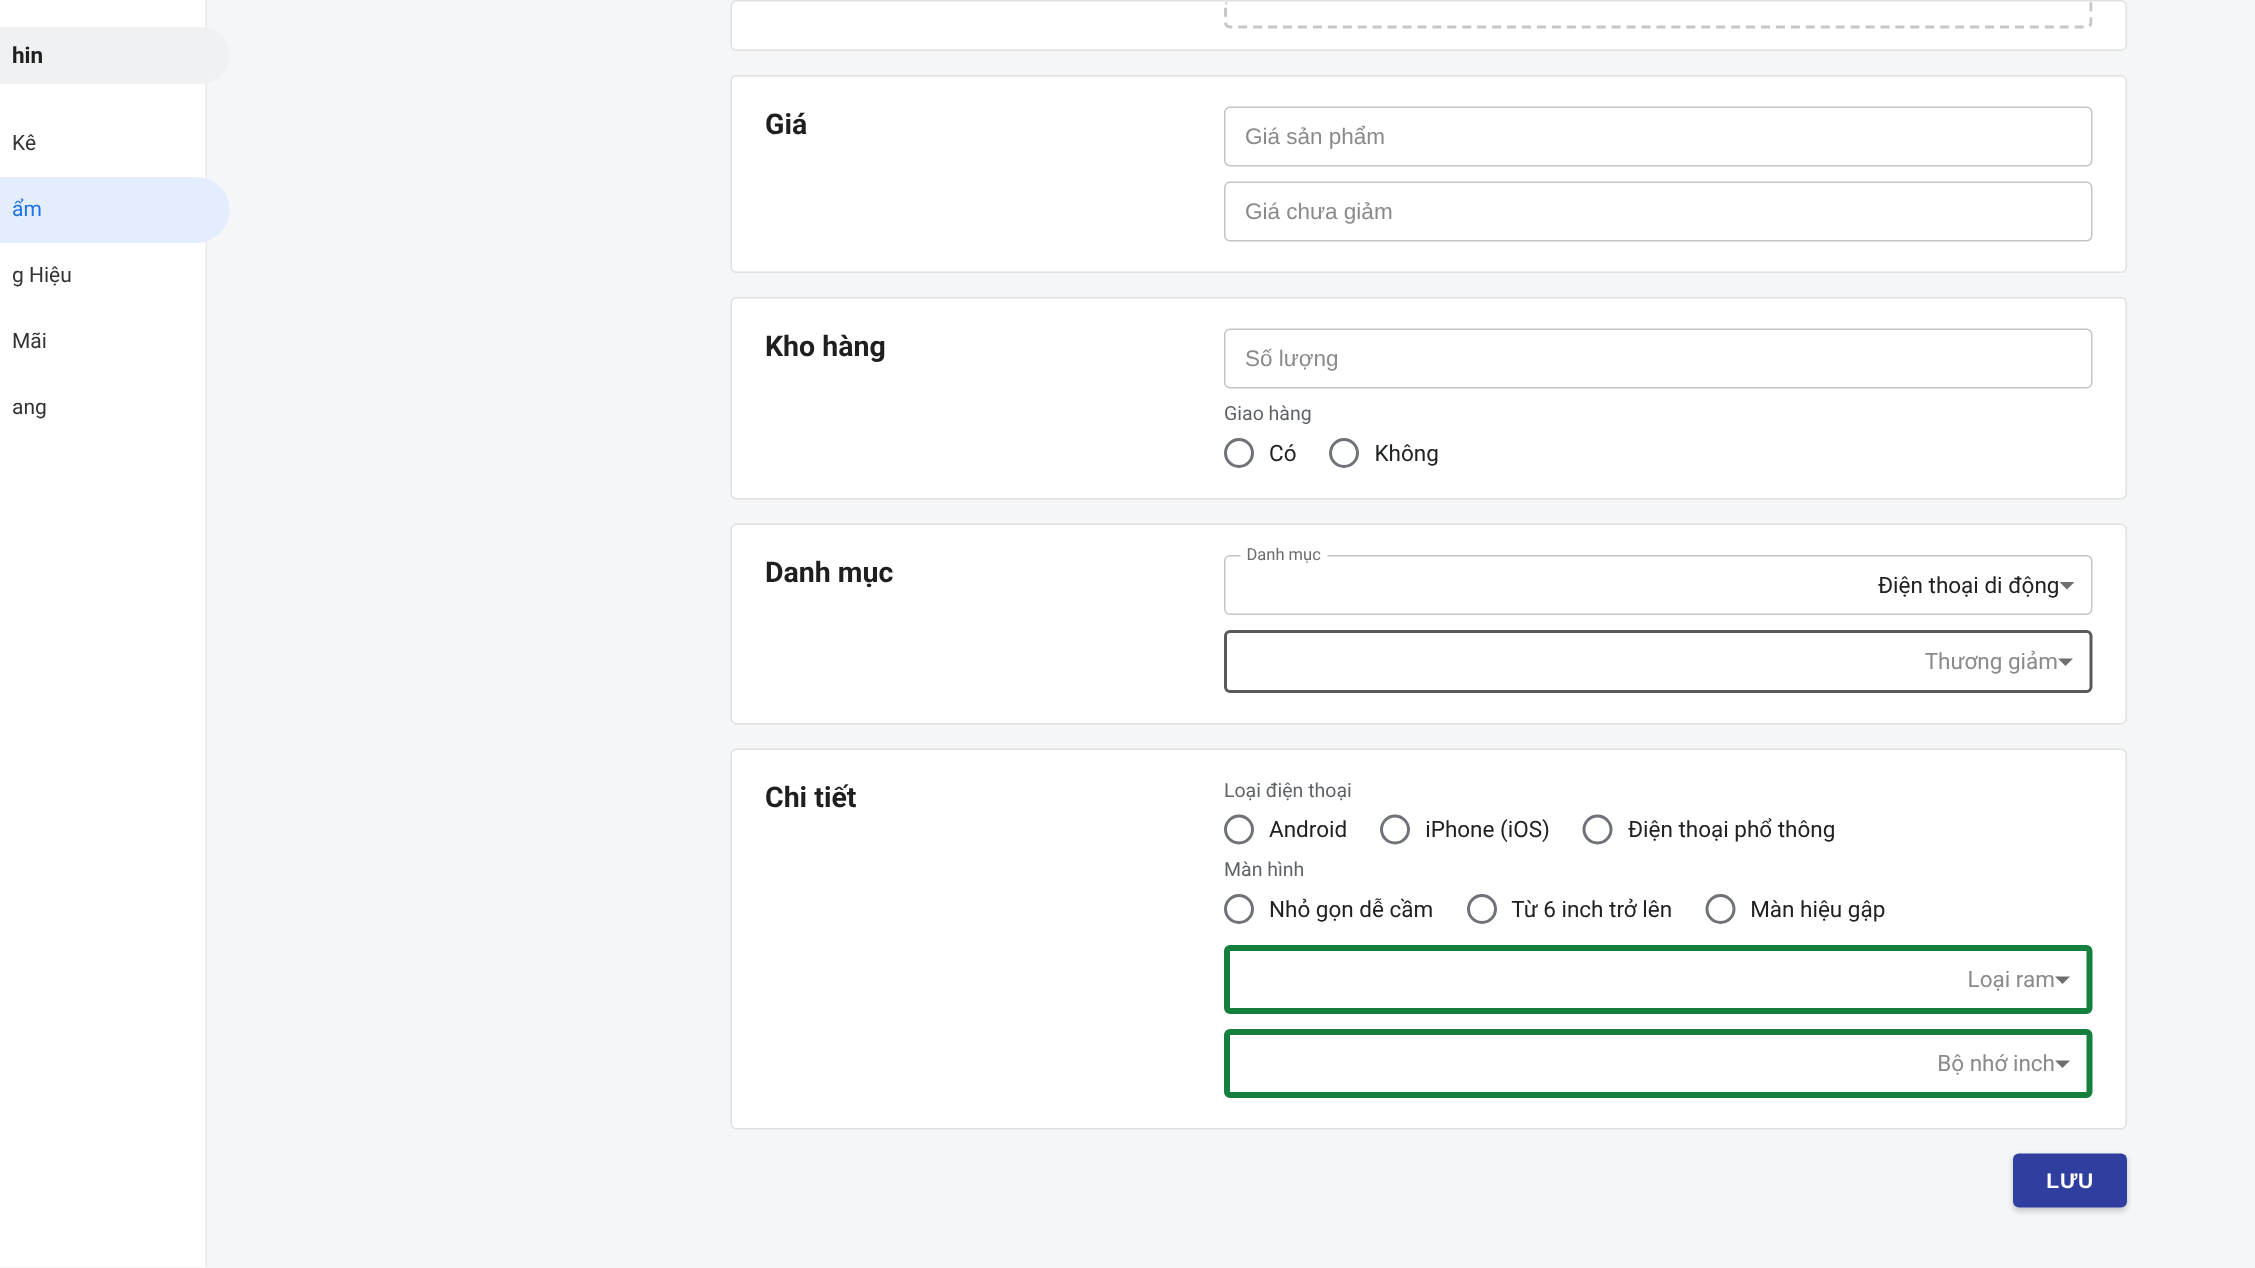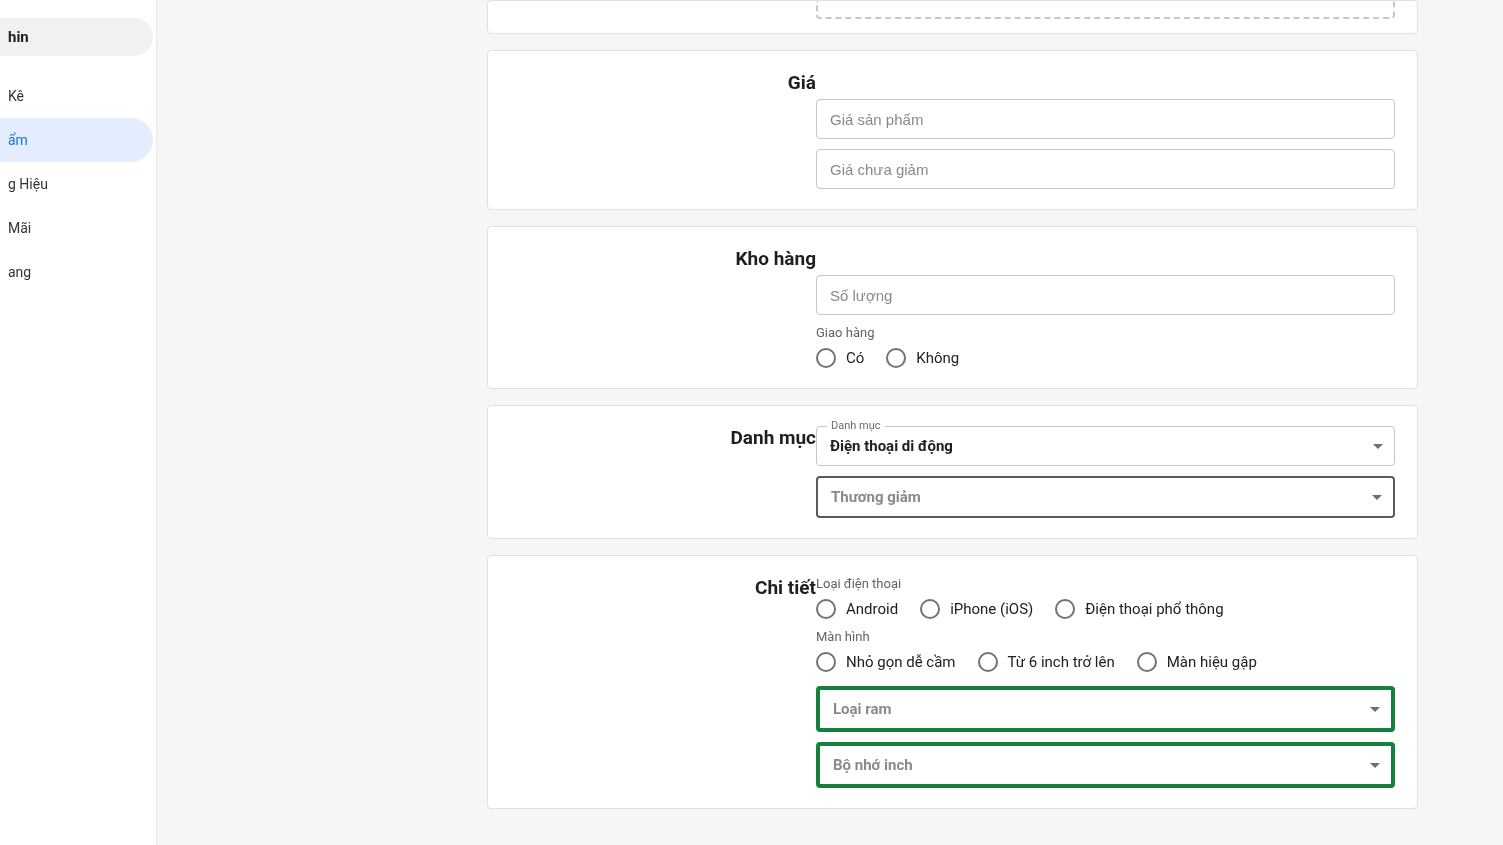--- a/index.html
+++ b/index.html
@@ -13,21 +13,21 @@
   color: #202124;
   width: 1503px;
   height: 845px;
   overflow: hidden;
   position: relative;
 }
 .sidebar {
   position: absolute;
   left: 0;
   top: 0;
-  width: 157px;
+  width: 138px;
   height: 845px;
   background: #fff;
   border-right: 1px solid #e8e8e8;
 }
 .sidebar-header {
   margin: 18px 0 18px 0;
   padding: 10px 0 10px 8px;
   background: #f0f1f3;
   border-radius: 0 22px 22px 0;
   width: 153px;
@@ -73,36 +73,34 @@
   border-top: none;
   border-radius: 0 0 4px 4px;
   width: 596px;
 }
 .section-title {
   width: 306px;
   flex-shrink: 0;
   font-size: 19px;
   font-weight: 700;
   color: #1f1f1f;
-  text-align: right;
 }
 .section-body {
   flex: 1;
 }
 .text-input {
   width: 100%;
   height: 40px;
   border: 1px solid #c4c4c4;
   border-radius: 4px;
   padding: 0 13px;
   font-size: 15px;
   color: #202124;
   background: #fff;
   outline: none;
-  margin-top: 28px;
 }
 .text-input::placeholder {
   color: #8a8a8a;
 }
 .text-input + .text-input,
 .select-wrap + .select-wrap,
 .text-input + .select-wrap {
   margin-top: 10px;
 }
 .sub-label {
@@ -158,24 +156,23 @@
   left: 10px;
   background: #fff;
   padding: 0 4px;
   font-size: 11px;
   color: #6c6c6c;
 }
 .select-inner {
   height: 38px;
   display: flex;
   align-items: center;
-  justify-content: space-between;
+  justify-content: flex-end;
   padding: 0 11px 0 13px;
   cursor: pointer;
-  font-weight: bold;
 }
 .select-value {
   font-size: 15px;
   color: #202124;
 }
 .select-value.placeholder {
   color: #8a8a8a;
 }
 .caret {
   width: 0;
@@ -308,14 +305,17 @@
       </div>
       <div class="select-wrap plain">
         <div class="select-inner">
           <span class="select-value placeholder">Bộ nhớ inch</span>
           <span class="caret"></span>
         </div>
       </div>
     </div>
   </div>
 
+  <div class="save-row">
+    <button class="save-btn">LƯU</button>
+  </div>
 
 </div>
 
 </body></html>

